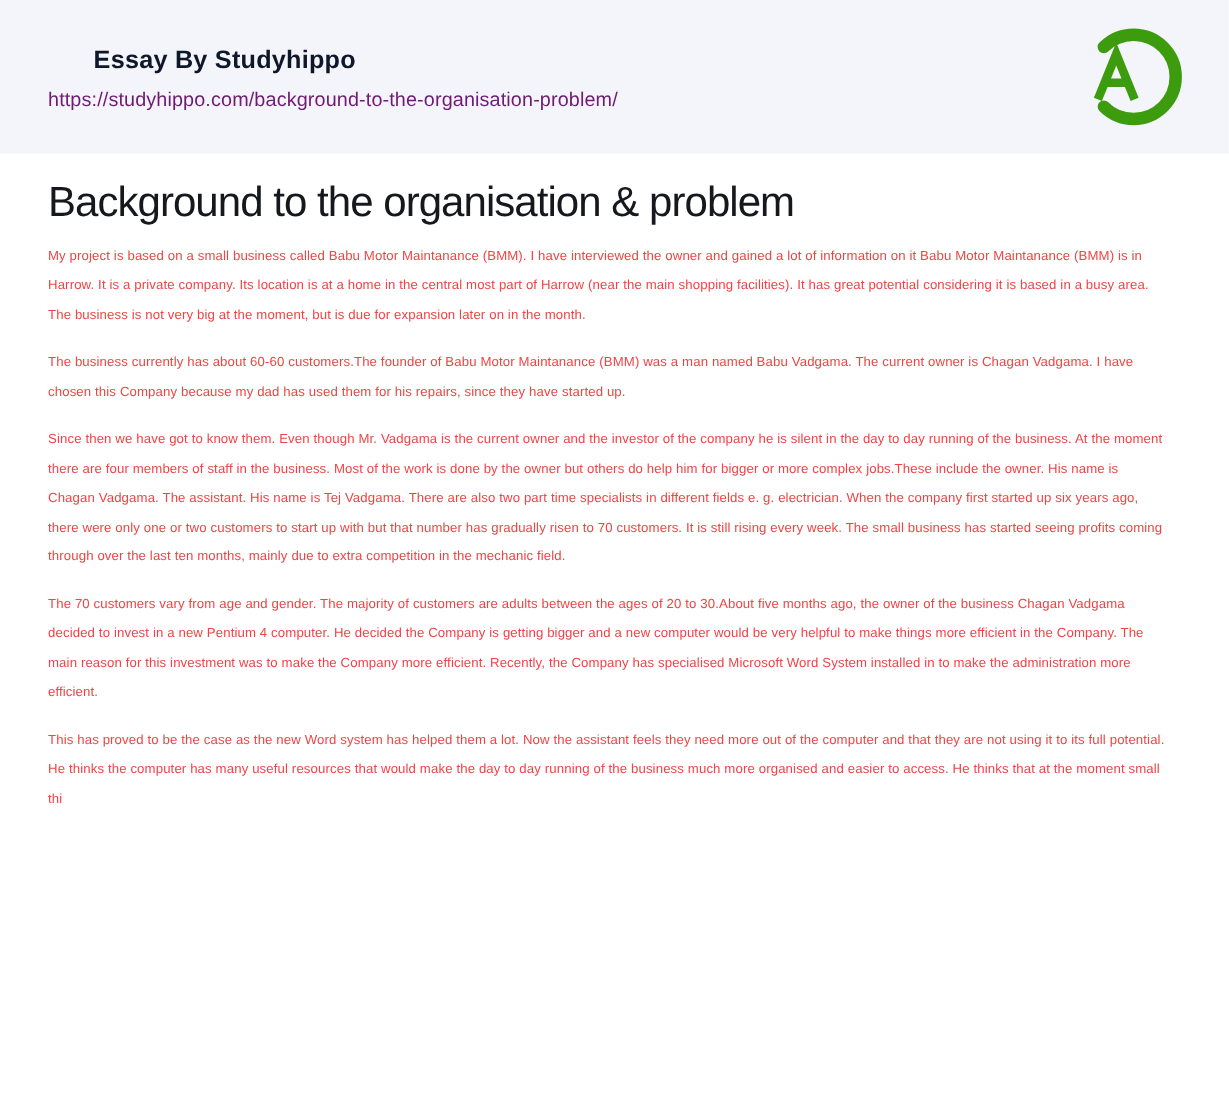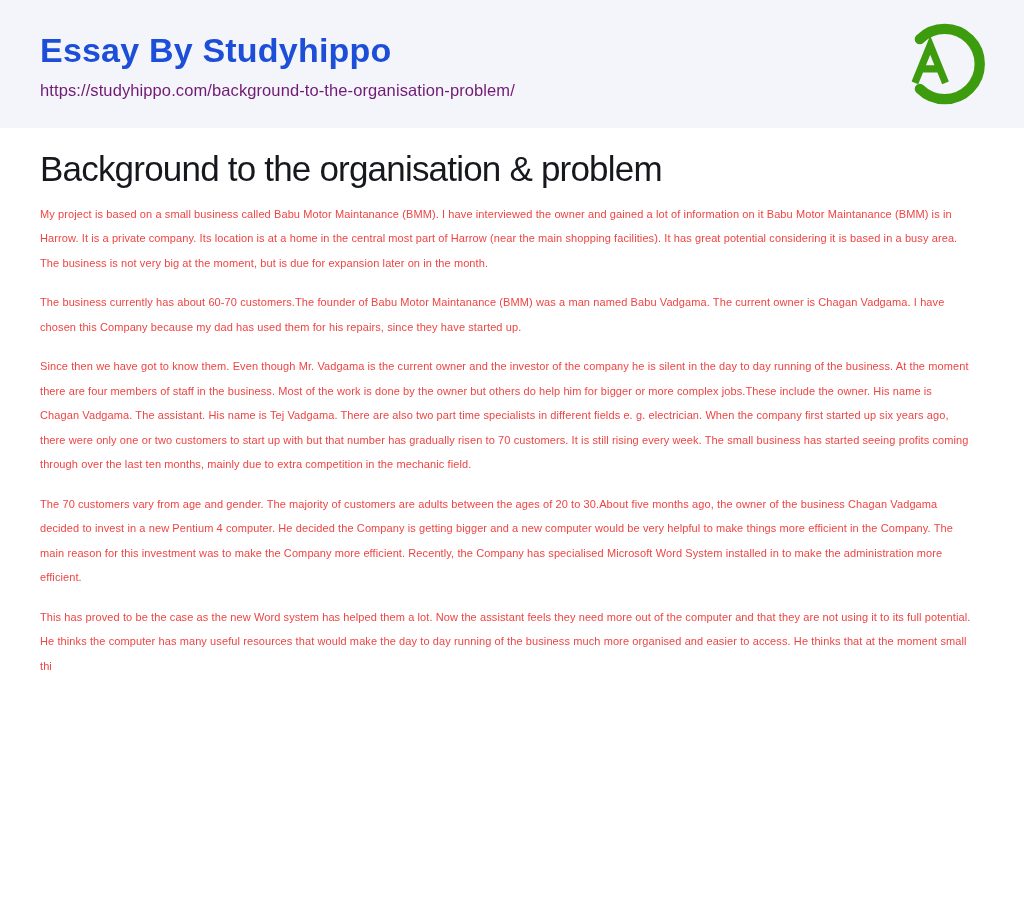--- a/index.html
+++ b/index.html
@@ -22,25 +22,26 @@
     justify-content: space-between;
   }
   .header-text {
     display: flex;
     flex-direction: column;
     justify-content: center;
     gap: 11px;
     padding-top: 4px;
   }
   .site-title {
-    color: #1d4ed8;
-    font-size: 34px;
+    color: #0f172a;
+    font-size: 21px;
     font-weight: 700;
     letter-spacing: 0.2px;
     line-height: 1.1;
+    margin-left: 38px;
   }
   .page-url {
     color: #701a75;
     font-size: 16.5px;
     font-weight: 400;
     text-decoration: none;
     letter-spacing: 0.1px;
   }
   .logo-box {
     width: 90px;
@@ -86,17 +87,17 @@
       <path d="M 23.5 24.4 A 39 39 0 1 1 23.5 79.6" fill="none" stroke="#3d9b0e" stroke-width="11.5" stroke-linecap="round" transform="translate(3,0)"></path>
 
       <path d="M 21 73 L 38 31 L 55 73 M 27.5 57.5 L 48.5 57.5" fill="none" stroke="#3d9b0e" stroke-width="8" stroke-linejoin="miter"></path>
     </svg>
   </div>
 </header>
 
 <main class="article">
   <h1 class="article-title">Background to the organisation &amp; problem</h1>
   <p>My project is based on a small business called Babu Motor Maintanance (BMM). I have interviewed the owner and gained a lot of information on it Babu Motor Maintanance (BMM) is in Harrow. It is a private company. Its location is at a home in the central most part of Harrow (near the main shopping facilities). It has great potential considering it is based in a busy area. The business is not very big at the moment, but is due for expansion later on in the month.</p>
-  <p>The business currently has about 60-70 customers.The founder of Babu Motor Maintanance (BMM) was a man named Babu Vadgama. The current owner is Chagan Vadgama. I have chosen this Company because my dad has used them for his repairs, since they have started up.</p>
+  <p>The business currently has about 60-60 customers.The founder of Babu Motor Maintanance (BMM) was a man named Babu Vadgama. The current owner is Chagan Vadgama. I have chosen this Company because my dad has used them for his repairs, since they have started up.</p>
   <p>Since then we have got to know them. Even though Mr. Vadgama is the current owner and the investor of the company he is silent in the day to day running of the business. At the moment there are four members of staff in the business. Most of the work is done by the owner but others do help him for bigger or more complex jobs.These include the owner. His name is Chagan Vadgama. The assistant. His name is Tej Vadgama. There are also two part time specialists in different fields e. g. electrician. When the company first started up six years ago, there were only one or two customers to start up with but that number has gradually risen to 70 customers. It is still rising every week. The small business has started seeing profits coming through over the last ten months, mainly due to extra competition in the mechanic field.</p>
   <p>The 70 customers vary from age and gender. The majority of customers are adults between the ages of 20 to 30.About five months ago, the owner of the business Chagan Vadgama decided to invest in a new Pentium 4 computer. He decided the Company is getting bigger and a new computer would be very helpful to make things more efficient in the Company. The main reason for this investment was to make the Company more efficient. Recently, the Company has specialised Microsoft Word System installed in to make the administration more efficient.</p>
   <p>This has proved to be the case as the new Word system has helped them a lot. Now the assistant feels they need more out of the computer and that they are not using it to its full potential. He thinks the computer has many useful resources that would make the day to day running of the business much more organised and easier to access. He thinks that at the moment small thi</p>
 </main>
 
 </body></html>

